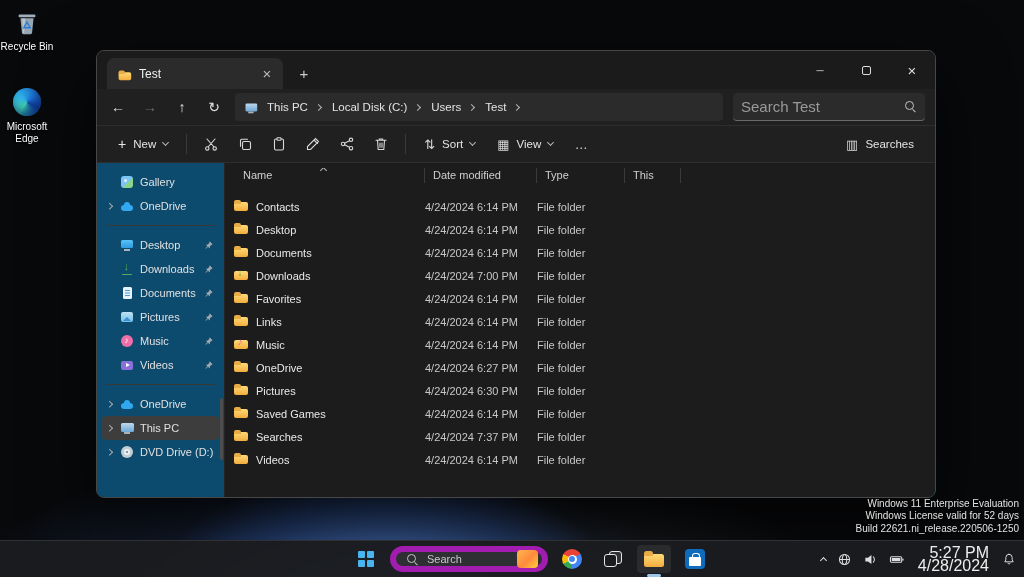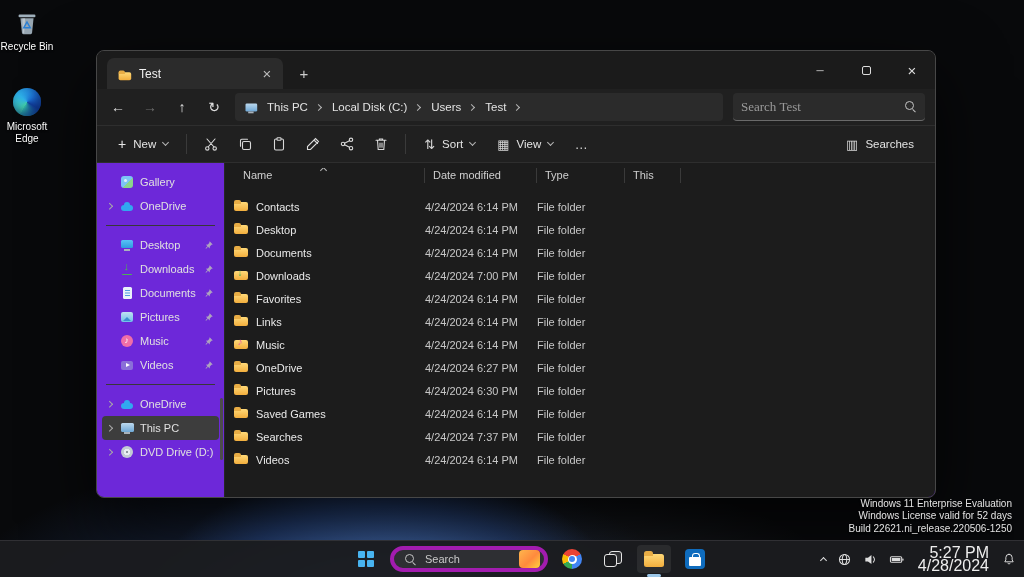--- a/index.html
+++ b/index.html
@@ -37,38 +37,38 @@
 
 .addrbar{height:36px;display:flex;align-items:center;gap:2px;padding:0 10px 0 6px;flex:0 0 auto;background:#202020}
 .navbtn{width:30px;height:28px;display:flex;align-items:center;justify-content:center;font-size:14px;color:#e0e0e0;border-radius:4px}
 .navbtn.dim{color:#6d6d6d}
 .gi-back::before{content:"←"} .gi-fwd::before{content:"→"} .gi-up::before{content:"↑"} .gi-refresh::before{content:"↻"}
 .crumbbar{flex:1;height:28px;background:#2b2b2b;border-radius:4px;display:flex;align-items:center;padding:0 8px;font-size:11.5px;color:#e3e3e3;overflow:hidden;margin:0 4px}
 .crumb{display:flex;align-items:center}
 .crumb .lbl{padding:2px 6px;border-radius:3px;white-space:nowrap}
 .csep{width:5px;height:5px;border-right:1.2px solid #b5b5b5;border-bottom:1.2px solid #b5b5b5;transform:rotate(-45deg);margin:0 5px 0 2px;flex:0 0 auto}
 .searchbox{width:192px;height:28px;background:#2b2b2b;border-radius:4px;border-bottom:1px solid #6a6a6a;display:flex;align-items:center;padding:0 8px;margin-left:4px}
-.searchbox input{flex:1;background:transparent;border:0;outline:0;color:#cfcfcf;font-size:13px;font-family:Liberation Serif, serif;min-width:0}
+.searchbox input{flex:1;background:transparent;border:0;outline:0;color:#cfcfcf;font-size:15px;font-family:Liberation Sans, sans-serif;min-width:0}
 .searchbox input::placeholder{color:#9a9a9a}
 .mag{position:relative;width:13px;height:13px;flex:0 0 13px}
 .mag::before{content:"";position:absolute;left:1px;top:1px;width:7px;height:7px;border:1.4px solid #c5c5c5;border-radius:50%}
 .mag::after{content:"";position:absolute;left:9px;top:9px;width:4px;height:1.4px;background:#c5c5c5;transform:rotate(45deg);transform-origin:0 0}
 
 .cmdbar{height:38px;display:flex;align-items:center;gap:4px;padding:0 12px;border-top:1px solid #2e2e2e;border-bottom:1px solid #2e2e2e;flex:0 0 auto;background:#202020}
 .cbtn{display:flex;align-items:center;gap:7px;padding:0 9px;height:28px;border-radius:4px;font-size:11.5px;color:#e3e3e3}
 .ibtn{width:30px;height:28px;display:flex;align-items:center;justify-content:center;border-radius:4px}
 .ibtn svg{display:block}
 .cdiv{width:1px;height:20px;background:#3a3a3a;margin:0 5px}
 .chev{width:5px;height:5px;border-right:1.2px solid #b5b5b5;border-bottom:1.2px solid #b5b5b5;transform:rotate(45deg);margin-top:-3px}
 .glyph13{font-size:13px;color:#d5d5d5}
 .plus{font-size:14px;color:#e8e8e8;margin-top:-1px}
 .details-btn{margin-left:auto}
 
 
-.wbody{flex:1;display:flex;min-height:0;background:#6d28d9}
+.wbody{flex:1;display:flex;min-height:0;background:#0c4a6e}
 .sidebar{width:128px;flex:0 0 128px;padding:7px 5px 0 5px;position:relative;font-size:11px;border-right:1px solid #262626}
 .sidebar ul{list-style:none}
 .side-item{height:24px;display:flex;align-items:center;gap:5px;padding:0 5px 0 3px;border-radius:4px;color:#e0e0e0}
 .chev-slot{width:9px;flex:0 0 9px;display:flex;justify-content:center}
 .chev-r{width:4.5px;height:4.5px;border-right:1.1px solid #a8a8a8;border-bottom:1.1px solid #a8a8a8;transform:rotate(-45deg);visibility:hidden}
 .side-item.has-chevron .chev-r{visibility:visible}
 .side-item .lbl{white-space:nowrap;overflow:hidden;flex:1}
 .side-item .pin{display:none;flex:0 0 auto;opacity:.85}
 .side-item.pinned .pin{display:block}
 .side-item.selected{background:#3d3d3d}
@@ -124,34 +124,34 @@
 .ic-music::before{content:"";position:absolute;left:2px;top:2px;width:12px;height:12px;border-radius:50%;background:#ef6ea8}
 .ic-music::after{content:"♪";position:absolute;left:5.5px;top:2px;color:#fff;font-size:8.5px}
 .ic-videos::before{content:"";position:absolute;left:2px;top:3.5px;width:12px;height:9.5px;border-radius:2px;background:#8a6fd8}
 .ic-videos::after{content:"";position:absolute;left:7px;top:5.5px;border-left:4px solid #fff;border-top:2.6px solid transparent;border-bottom:2.6px solid transparent}
 .ic-thispc::before{content:"";position:absolute;left:1.5px;top:3px;width:13px;height:8.5px;border-radius:1.5px;background:linear-gradient(180deg,#bcd9ee,#6fa8d6)}
 .ic-thispc::after{content:"";position:absolute;left:5px;top:12px;width:6px;height:1.8px;background:#a8b2bb}
 .ic-dvd::before{content:"";position:absolute;left:2px;top:2px;width:12px;height:12px;border-radius:50%;background:radial-gradient(circle,#8d979e 0 1.5px,#e8eef2 1.5px 3px,#c2ccd4 3px 6px)}
 .ic.s14{width:14px;height:14px;flex:0 0 14px;transform:scale(.9);transform-origin:center}
 
 
-.sysinfo{position:absolute;right:12px;bottom:42px;text-align:right;font-size:10px;line-height:12.5px;color:#e3e3e3;text-shadow:0 1px 2px rgba(0,0,0,.8)}
+.sysinfo{position:absolute;right:5px;bottom:42px;text-align:right;font-size:10px;line-height:12.5px;color:#e3e3e3;text-shadow:0 1px 2px rgba(0,0,0,.8)}
 
 
 .taskbar{position:absolute;left:0;right:0;bottom:0;height:37px;background:rgba(27,28,31,.97);border-top:1px solid rgba(75,75,80,.45)}
 .weather{position:absolute;left:2px;top:0;height:100%;display:flex;align-items:center;gap:7px;padding:0 8px;border-radius:4px}
 .wx-temp{font-size:11px;color:#f0f0f0;line-height:13px}
 .wx-cond{font-size:10px;color:#c6c6c6;line-height:12px}
 .tb-center{position:absolute;left:349px;top:0;height:100%;display:flex;align-items:center;gap:7px}
 .tb-ic{width:34px;height:28px;border-radius:4px;display:flex;align-items:center;justify-content:center;position:relative}
 .tb-ic.active{background:rgba(255,255,255,.07)}
 .tb-ic.active::after{content:"";position:absolute;bottom:-3.5px;left:50%;transform:translateX(-50%);width:14px;height:3px;border-radius:2px;background:#9cc7e8}
 .start-grid{width:17px;height:17px;display:grid;grid-template-columns:7.5px 7.5px;grid-template-rows:7.5px 7.5px;gap:1.5px}
 .start-grid i{background:#48b4f0;border-radius:1px}
-.searchpill{width:158px;height:26px;background:#2e2f33;border:4px solid #a21caf;border-radius:14px;display:flex;align-items:center;gap:8px;padding:0 4px 0 10px}
+.searchpill{width:158px;height:26px;background:#2e2f33;border:6px solid #a21caf;border-radius:14px;display:flex;align-items:center;gap:8px;padding:0 4px 0 10px}
 .searchpill .txt{flex:1;font-size:11px;color:#c9c9c9}
 .sp-badge{width:21px;height:18px;border-radius:4px;background:linear-gradient(135deg,#ffb64d,#ff8a3d 55%,#ffd23d);flex:0 0 auto}
 .chrome-ic{width:20px;height:20px;border-radius:50%;background:conic-gradient(from -60deg,#ea4335 0 120deg,#4285f4 120deg 240deg,#34a853 240deg 300deg,#fbbc05 300deg 360deg);position:relative}
 .chrome-ic::before{content:"";position:absolute;inset:5.5px;background:#fff;border-radius:50%}
 .chrome-ic::after{content:"";position:absolute;inset:7px;background:#4285f4;border-radius:50%}
 .tv-ic{position:relative;width:18px;height:16px}
 .tv-ic::before{content:"";position:absolute;right:0;top:0;width:11px;height:11px;border:1.4px solid #e6e6e6;border-radius:3px;background:rgba(255,255,255,.1)}
 .tv-ic::after{content:"";position:absolute;left:0;bottom:0;width:11px;height:11px;border:1.4px solid #e6e6e6;border-radius:3px;background:#1b1c1f}
 .tb-folder{position:relative;width:20px;height:17px}
 .tb-folder::before{content:"";position:absolute;left:0;top:3px;width:20px;height:13px;border-radius:2.5px;background:linear-gradient(180deg,#ffd978,#f2ae3d)}

